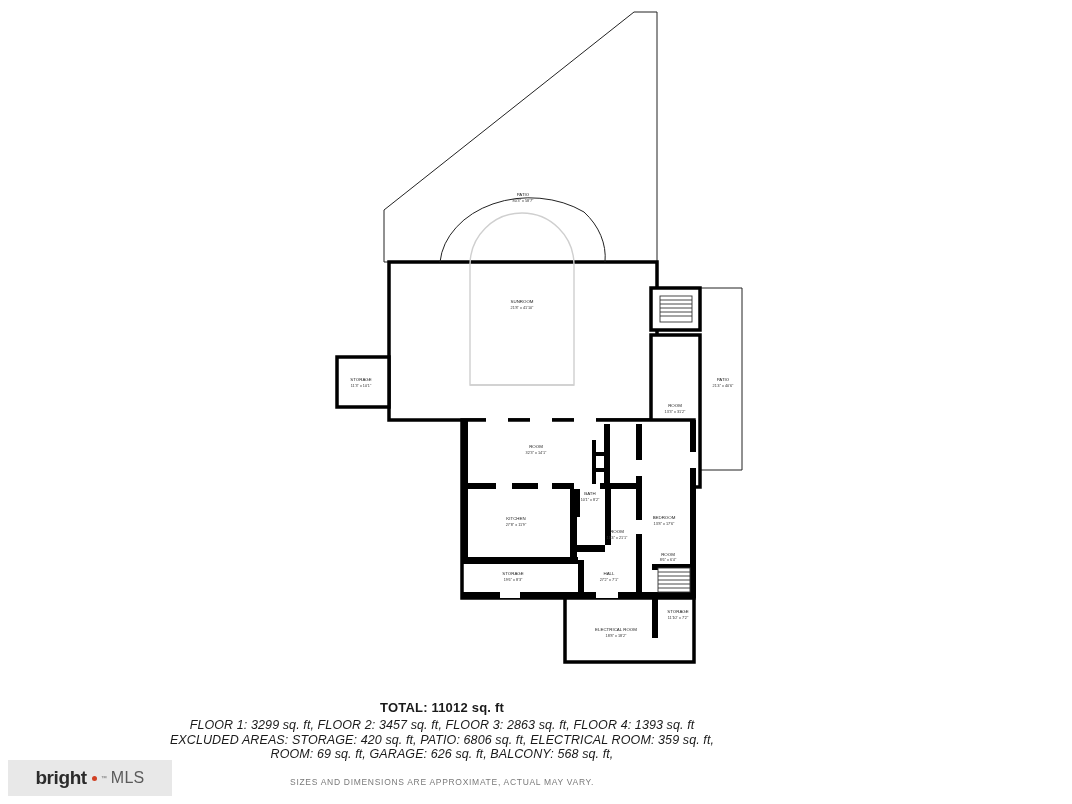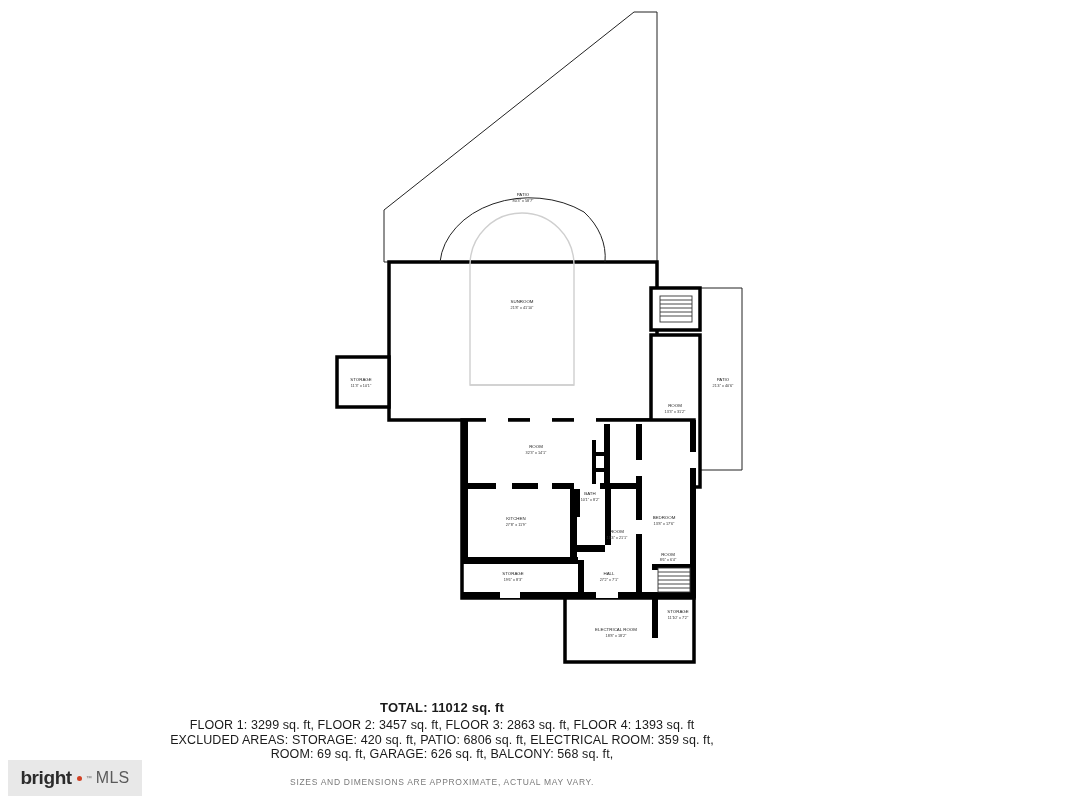--- a/index.html
+++ b/index.html
@@ -37,37 +37,38 @@
   .summary-total {
     font-size: 13px;
     font-weight: bold;
     letter-spacing: 0.2px;
     margin-bottom: 3px;
   }
   .summary-line {
     font-size: 12.5px;
     line-height: 14.5px;
     letter-spacing: 0.1px;
+    font-style: italic;
   }
   .disclaimer {
     position: absolute;
     left: 0;
     top: 777px;
     width: 884px;
     text-align: center;
     font-size: 8.5px;
     letter-spacing: 0.7px;
     color: #7a7a7a;
   }
   
   .brand {
     position: absolute;
     left: 8px;
     top: 760px;
-    width: 134px;
+    width: 164px;
     height: 36px;
     background: #e8e8e8;
     display: flex;
     align-items: center;
     justify-content: center;
     gap: 4px;
   }
   .brand-main {
     font-size: 19px;
     font-weight: bold;

